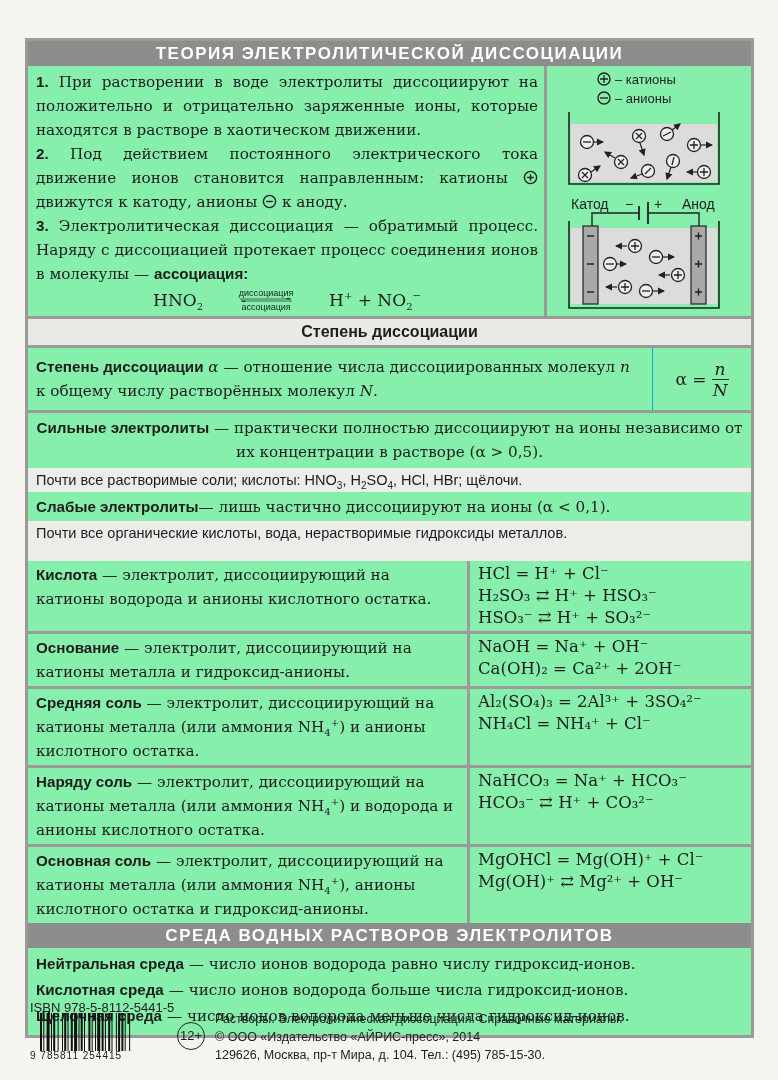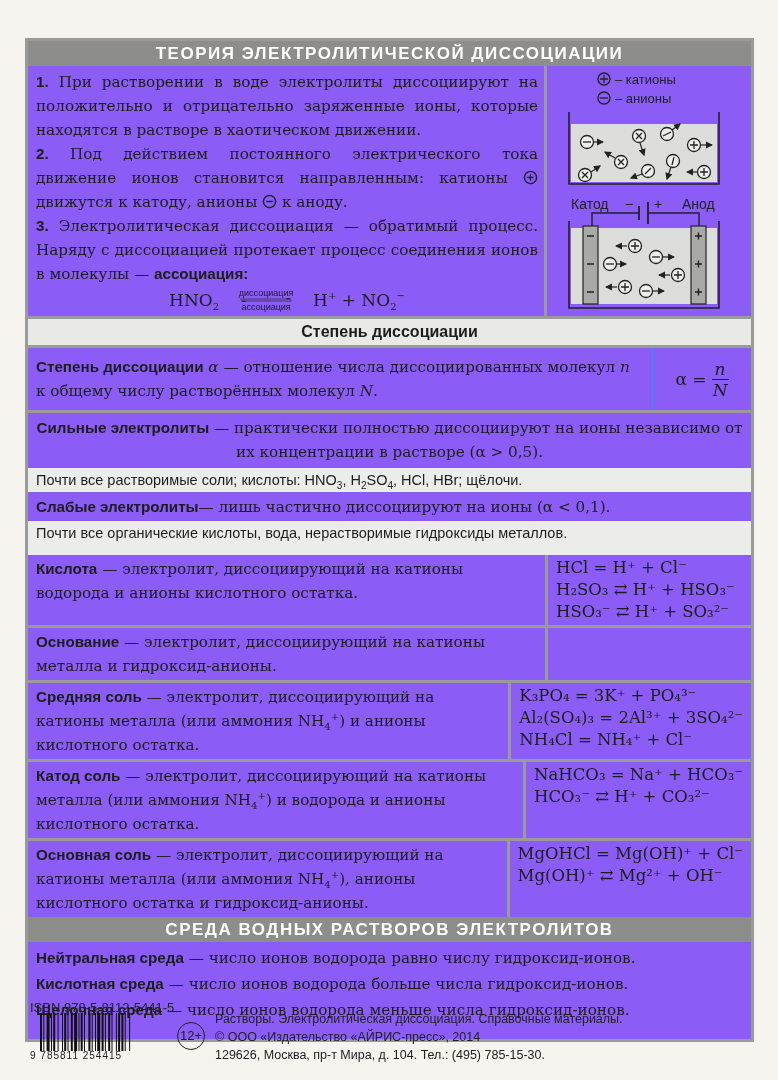--- a/index.html
+++ b/index.html
@@ -2,47 +2,47 @@
 <html><head>
 <meta charset="utf-8">
 <style>
   html, body { margin:0; padding:0; }
   body {
     width:778px; height:1080px; background:#f6f4ee; position:relative; overflow:hidden;
     font-family:"DejaVu Serif", serif; color:#1d1d1d;
   }
   .sheet {
     position:absolute; left:25px; top:38px; width:723px;
-    border:3px solid #9a9a98; background:#8b5cf6;
+    border:3px solid #9a9a98; background:#86efac;
   }
   .band {
     background:#8d8d8b; color:#fff; text-align:center;
     font-family:"Liberation Sans", sans-serif; font-weight:bold;
     font-size:17px; letter-spacing:1.5px; height:25px; line-height:25px;
     text-transform:uppercase;
   }
   .subband {
     background:#e9e9e6; text-align:center; font-family:"Liberation Sans", sans-serif;
     font-weight:bold; font-size:16px; height:26px; line-height:26px;
     border-top:3px solid #9a9a98;
   }
   .serif { font-family:"DejaVu Serif", serif; font-size:15.2px; line-height:24px; }
   .b { font-family:"Liberation Sans", sans-serif; font-weight:bold; }
   .row { display:flex; border-top:3px solid #9a9a98; }
   .row.first { border-top:none; }
   .cell { padding:2px 8px; box-sizing:border-box; }
-  .lcol { width:520px; border-right:3px solid #9a9a98; }
+  .lcol { width:442px; border-right:3px solid #9a9a98; }
   .rcol { flex:1; }
   .eq { font-family:"DejaVu Serif", serif; font-size:16.5px; line-height:22px; white-space:nowrap; }
   sup, sub { font-size:10px; line-height:0; }
   .theory { display:flex; }
   .theory .text { width:519px; padding:4px 6px 2px 8px; box-sizing:border-box; border-right:3px solid #9a9a98; text-align:justify; }
   .theory .fig { flex:1; }
   .num { font-family:"Liberation Sans", sans-serif; font-weight:bold; }
-  .hno2 { text-align:center; margin-top:2px; font-size:17px; display:flex; justify-content:center; align-items:center; gap:8px;}
+  .hno2 { text-align:center; margin-top:2px; font-size:17px; display:flex; justify-content:center; align-items:center; gap:24px;}
   .arrowbox { display:inline-flex; flex-direction:column; align-items:center; font-family:"Liberation Sans", sans-serif; font-size:9px; line-height:10px; }
   .arrowbox .line { width:78px; height:4px; position:relative; }
   .small-sans { font-family:"Liberation Sans", sans-serif; font-size:14.5px; line-height:24px; }
   .gray-row { background:#ecece9; }
   .footer { position:absolute; left:30px; top:1000px; width:720px; height:70px; font-family:"Liberation Sans", sans-serif; }
 </style>
 </head>
 <body>
 
 <div class="sheet">
@@ -205,79 +205,82 @@
     <div class="cell serif" style="padding:3px 8px 4px;text-align:center;">
       <span class="b">Сильные электролиты</span>
       <span>— практически полностью диссоциируют на ионы независимо от их концентрации в растворе (α &gt; 0,5).</span>
     </div>
     <div class="cell small-sans gray-row" style="padding:0 8px;">
       <span>Почти все растворимые соли; кислоты: HNO</span><sub>3</sub><span>, H</span><sub>2</sub><span>SO</span><sub>4</sub><span>, HCl, HBr; щёлочи.</span>
     </div>
     <div class="cell serif" style="padding:3px 8px 2px;">
       <span class="b">Слабые электролиты</span><span>— лишь частично диссоциируют на ионы (α &lt; 0,1).</span>
     </div>
-    <div class="cell small-sans gray-row" style="padding:0 8px 10px;">Почти все органические кислоты, вода, нерастворимые гидроксиды металлов.</div>
+    <div class="cell small-sans gray-row" style="padding:0 8px 16px;">Почти все органические кислоты, вода, нерастворимые гидроксиды металлов.</div>
   </div>
 
 
   <div class="row first">
     <div class="cell serif lcol">
       <span class="b">Кислота</span>
       <span>— электролит, диссоциирующий на катионы водорода и анионы кислотного остатка.</span>
     </div>
     <div class="cell rcol">
       <div class="eq">HCl = H⁺ + Cl⁻</div>
       <div class="eq">H₂SO₃ ⇄ H⁺ + HSO₃⁻</div>
       <div class="eq">HSO₃⁻ ⇄ H⁺ + SO₃²⁻</div>
     </div>
   </div>
 
   <div class="row">
     <div class="cell serif lcol">
       <span class="b">Основание</span>
       <span>— электролит, диссоциирующий на катионы металла и гидроксид-анионы.</span>
     </div>
+    <div class="cell rcol">
+      <div class="eq">NaOH = Na⁺ + OH⁻</div>
+      <div class="eq">Ca(OH)₂ = Ca²⁺ + 2OH⁻</div>
+    </div>
   </div>
 
   <div class="row">
     <div class="cell serif lcol">
       <span class="b">Средняя соль</span>
       <span>— электролит, диссоциирующий на катионы металла (или аммония NH</span><sub>4</sub><sup>+</sup><span>) и анионы кислотного остатка.</span>
     </div>
     <div class="cell rcol">
-      <div class="eq">K₃PO₄ = 3K⁺ + PO₄³⁻</div>
       <div class="eq">Al₂(SO₄)₃ = 2Al³⁺ + 3SO₄²⁻</div>
       <div class="eq">NH₄Cl = NH₄⁺ + Cl⁻</div>
     </div>
   </div>
 
   <div class="row">
     <div class="cell serif lcol">
-      <span class="b">Катод соль</span>
+      <span class="b">Наряду соль</span>
       <span>— электролит, диссоциирующий на катионы металла (или аммония NH</span><sub>4</sub><sup>+</sup><span>) и водорода и анионы кислотного остатка.</span>
     </div>
     <div class="cell rcol">
       <div class="eq">NaHCO₃ = Na⁺ + HCO₃⁻</div>
       <div class="eq">HCO₃⁻ ⇄ H⁺ + CO₃²⁻</div>
     </div>
   </div>
 
   <div class="row">
     <div class="cell serif lcol">
       <span class="b">Основная соль</span>
       <span>— электролит, диссоциирующий на катионы металла (или аммония NH</span><sub>4</sub><sup>+</sup><span>), анионы кислотного остатка и гидроксид-анионы.</span>
     </div>
     <div class="cell rcol">
       <div class="eq">MgOHCl = Mg(OH)⁺ + Cl⁻</div>
       <div class="eq">Mg(OH)⁺ ⇄ Mg²⁺ + OH⁻</div>
     </div>
   </div>
 
   <div class="band">Среда водных растворов электролитов</div>
-  <div class="cell serif" style="padding:3px 8px 16px;line-height:26px;">
+  <div class="cell serif" style="padding:3px 8px 6px;line-height:26px;">
     <div><span class="b">Нейтральная среда</span> <span>— число ионов водорода равно числу гидроксид-ионов.</span></div>
     <div><span class="b">Кислотная среда</span> <span>— число ионов водорода больше числа гидроксид-ионов.</span></div>
     <div><span class="b">Щелочная среда</span> <span>— число ионов водорода меньше числа гидроксид-ионов.</span></div>
   </div>
 </div>
 
 <div class="footer">
   <div style="position:absolute;left:0;top:0;font-size:13px;color:#222;">ISBN 978-5-8112-5441-5</div>
   <svg id="barcode" style="position:absolute;left:10px;top:13px;" width="130" height="38">
       <rect x="0" y="0" width="2" height="38" fill="#111"></rect>

